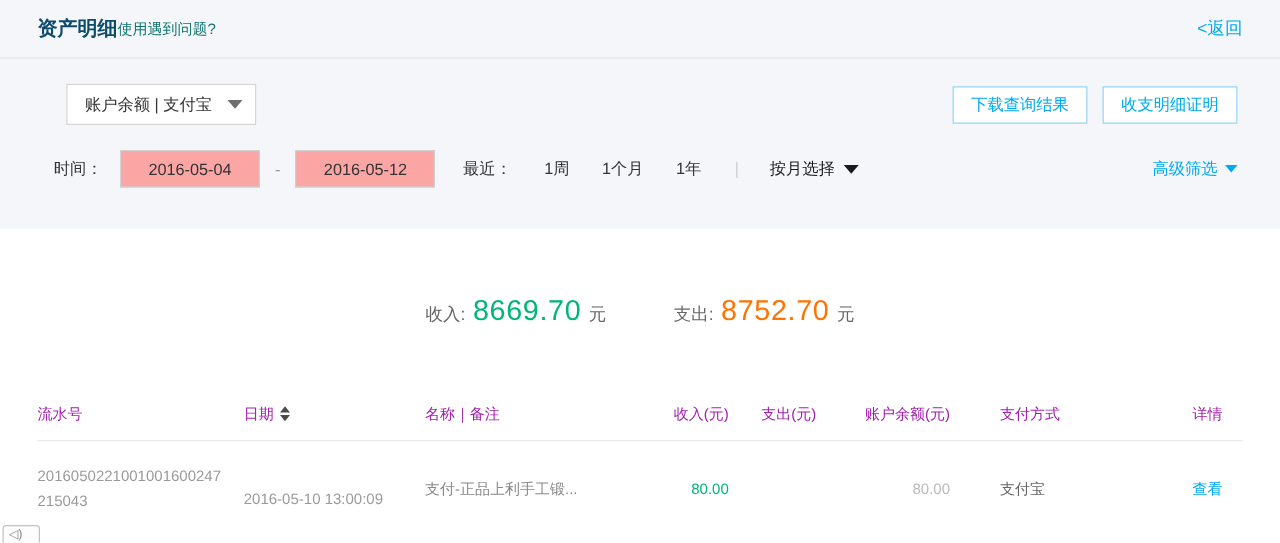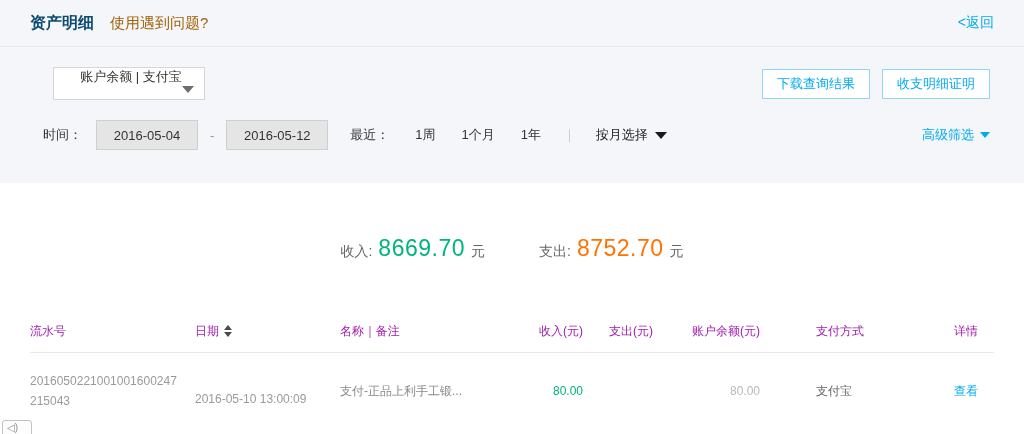--- a/index.html
+++ b/index.html
@@ -10,46 +10,46 @@
   }
   .page { width: 1024px; height: 434px; position: relative; background: #fff; }
 
   
   .top-panel { background: #f5f6fa; height: 183px; }
   .title-row {
     height: 47px; display: flex; align-items: center;
     padding: 0 30px; border-bottom: 1px solid #e2e7ea;
   }
   .page-title { font-size: 16px; font-weight: bold; color: #0c4a6e; }
-  .help-link { font-size: 15px; color: #a16207; margin-left: 16px; text-decoration: none; cursor: pointer; }
+  .help-link { font-size: 12px; color: #0f766e; text-decoration: none; cursor: pointer; }
   .back-link { margin-left: auto; font-size: 14px; color: #00aaee; text-decoration: none; cursor: pointer; }
 
   .filter-row1 { display: flex; align-items: center; padding: 20px 34px 0 53px; }
   .account-dropdown {
     width: 152px; height: 33px; background: #fff; border: 1px solid #d6d6d6;
     display: flex; align-items: center; padding: 0 10px 0 14px;
-    font-size: 13px; color: #333; cursor: pointer; flex-direction: column;
+    font-size: 13px; color: #333; cursor: pointer;
   }
   .caret-dark {
     width: 0; height: 0; margin-left: auto;
     border-left: 6px solid transparent; border-right: 6px solid transparent;
     border-top: 7px solid #6e6e6e;
   }
   .btn-group { margin-left: auto; display: flex; }
   .blue-btn {
     background: #fff; border: 1px solid #93d5f5; color: #00aaee;
     font-size: 13px; height: 30px; padding: 0 14px; margin-left: 12px;
     display: flex; align-items: center; cursor: pointer;
     font-family: inherit;
   }
 
   .filter-row2 { display: flex; align-items: center; padding: 20px 34px 0 43px; font-size: 13px; color: #333; }
   .time-label { color: #333; }
   .date-input {
-    width: 102px; height: 30px; background: #e5e5e5; border: 1px solid #cfcfcf;
+    width: 112px; height: 30px; background: #fca5a5; border: 1px solid #cfcfcf;
     text-align: center; font-size: 13px; color: #333; margin-left: 14px;
     font-family: inherit; outline: none;
   }
   .range-sep { color: #999; margin-left: 12px; }
   .date-input.second { margin-left: 12px; }
   .recent-label { margin-left: 22px; }
   .quick-link { color: #333; margin-left: 26px; cursor: pointer; text-decoration: none; }
   .pipe-sep { color: #c4c4c4; margin-left: 22px; }
   .month-select { margin-left: 20px; display: flex; align-items: center; cursor: pointer; color: #1a1a1a; }
   .caret-black {
@@ -80,21 +80,21 @@
   .table { margin-top: 48px; padding: 0 30px; font-size: 12px; }
   .t-row { display: flex; align-items: center; }
   .t-head { height: 43px; border-bottom: 1px solid #e9e9ee; color: #a21caf; }
   .t-body-row { min-height: 76px; color: #8c8c8c; }
   .c1 { width: 165px; }
   .c2 { width: 145px; }
   .c3 { width: 185px; overflow: hidden; white-space: nowrap; text-overflow: ellipsis; }
   .c4 { width: 58px;  text-align: right; }
   .c5 { width: 70px;  text-align: right; }
   .c6 { width: 107px; text-align: right; }
-  .c7 { width: 153px; padding-left: 56px; }
+  .c7 { width: 153px; padding-left: 40px; }
   .c8 { flex: 1; text-align: right; padding-right: 16px; }
   .serial { color: #9a9a9a; word-break: break-all; line-height: 20px; padding-right: 18px; }
   .date-cell { color: #9a9a9a; margin-top: 16px; }
   .name-cell { color: #8a8a8a; }
   .income-cell { color: #00b578; }
   .balance-cell { color: #b9b9b9; }
   .method-cell { color: #666; }
   .view-link { color: #00aaee; text-decoration: none; cursor: pointer; }
   .date-col-wrap { display: inline-flex; align-items: center; cursor: pointer; }
   .sort-icon { display: inline-flex; flex-direction: column; margin-left: 5px; }

